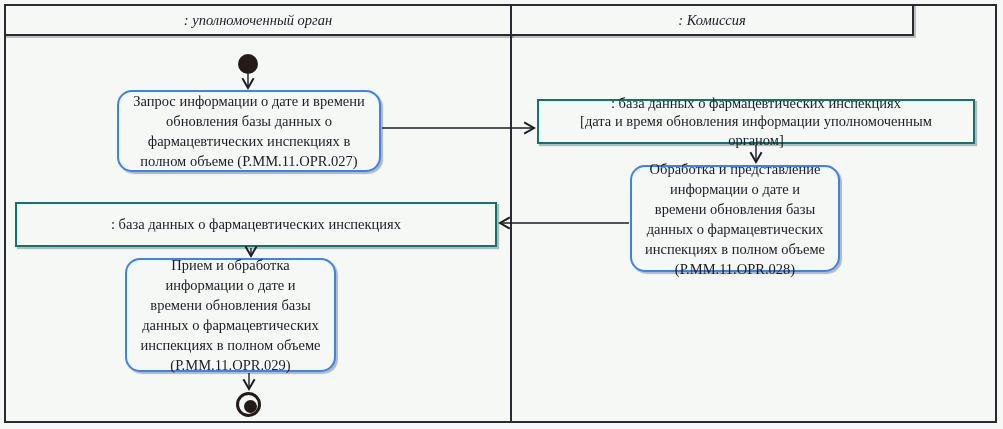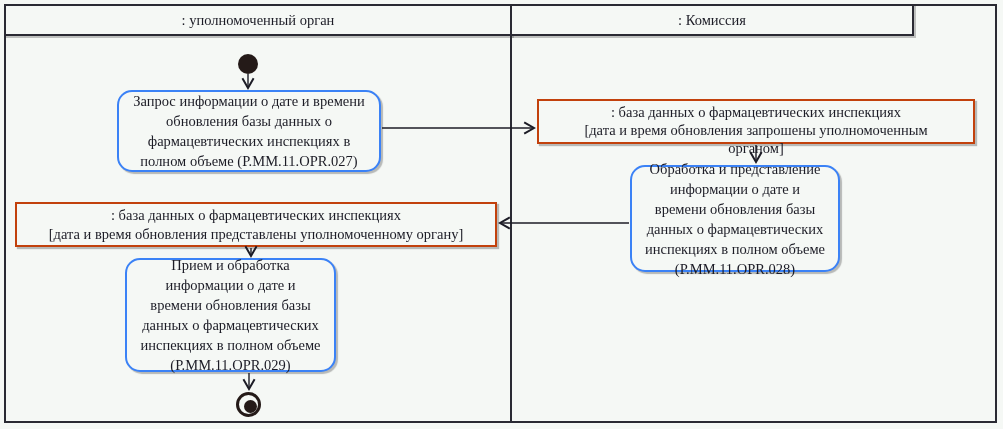--- a/index.html
+++ b/index.html
@@ -28,20 +28,21 @@
     top: 4px;
     height: 32px;
     border: 2px solid #2a2a33;
     box-sizing: border-box;
     display: flex;
     align-items: center;
     justify-content: center;
     font-size: 14.5px;
     background: #f5f8f5;
     box-shadow: 2px 2px 0 rgba(90,90,90,0.35);
+    font-style: italic;
   }
   .lane-header-1 { left: 4px;  width: 508px; }
   .lane-header-2 { left: 510px; width: 404px; }
   .lane-divider {
     position: absolute;
     left: 510px; top: 35px;
     width: 2px; height: 388px;
     background: #2a2a33;
   }
   .activity {
@@ -57,27 +58,27 @@
     font-size: 14.5px;
     line-height: 1.38;
     padding: 0 12px;
     box-shadow: 2px 2px 1px rgba(90,90,90,0.4);
   }
   .activity-1 { left: 117px; top: 90px;  width: 264px; height: 82px; }
   .activity-2 { left: 630px; top: 165px; width: 210px; height: 107px; }
   .activity-3 { left: 125px; top: 258px; width: 211px; height: 114px; }
   .object-box {
     position: absolute;
-    border: 2px solid #c2410c;
+    border: 2px solid #0f766e;
     box-sizing: border-box;
     background: #f5f8f5;
     display: flex;
     flex-direction: column;
     align-items: center;
-    justify-content: space-between;
+    justify-content: center;
     text-align: center;
     font-size: 14.5px;
     line-height: 1.25;
     padding: 2px 16px;
     box-shadow: 2px 2px 1px rgba(90,90,90,0.4);
   }
   .object-1 { left: 537px; top: 99px;  width: 438px; height: 45px; }
   .object-2 { left: 15px;  top: 202px; width: 482px; height: 45px; }
   .node-initial {
     position: absolute;
@@ -127,30 +128,29 @@
   <div class="lane-divider"></div>
 
   <div class="node-initial"></div>
 
   <div class="activity activity-1">
     <span>Запрос информации о дате и времени обновления базы данных о фармацевтических инспекциях в полном объеме (P.MM.11.OPR.027)</span>
   </div>
 
   <div class="object-box object-1">
     <div>: база данных о фармацевтических инспекциях</div>
-    <div>[дата и время обновления запрошены уполномоченным органом]</div>
+    <div>[дата и время обновления информации уполномоченным органом]</div>
   </div>
 
   <div class="activity activity-2">
     <span>Обработка и представление информации о дате и времени обновления базы данных о фармацевтических инспекциях в полном объеме (P.MM.11.OPR.028)</span>
   </div>
 
   <div class="object-box object-2">
     <div>: база данных о фармацевтических инспекциях</div>
-    <div>[дата и время обновления представлены уполномоченному органу]</div>
   </div>
 
   <div class="activity activity-3">
     <span>Прием и обработка информации о дате и времени обновления базы данных о фармацевтических инспекциях в полном объеме (P.MM.11.OPR.029)</span>
   </div>
 
   <div class="node-final-outer">
     <div class="node-final-inner"></div>
   </div>
 

